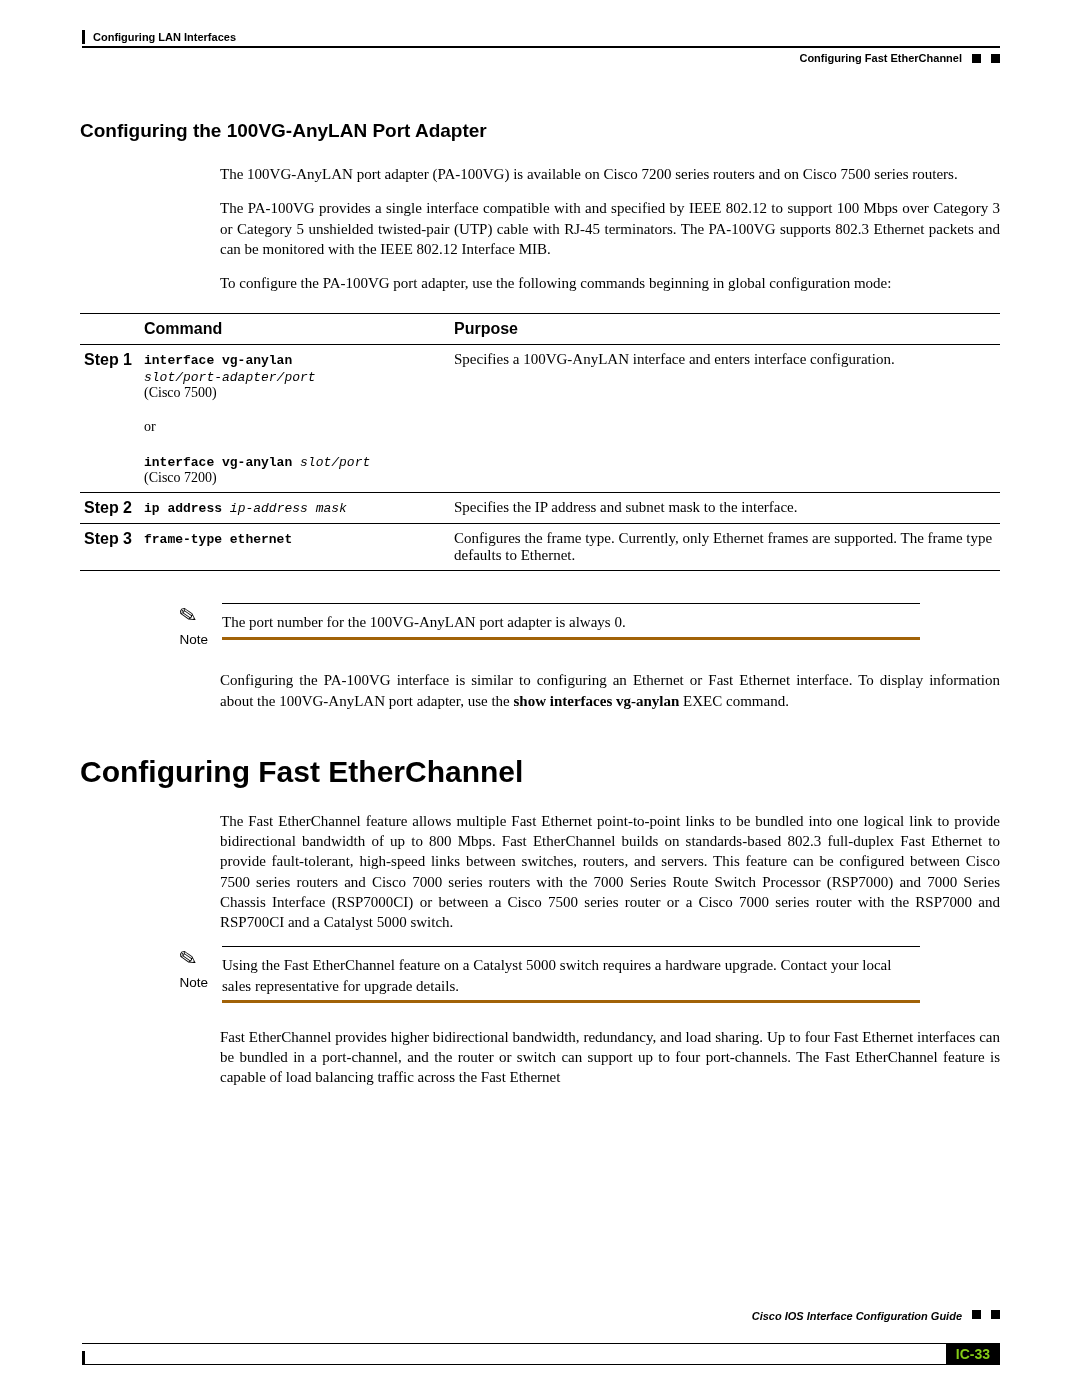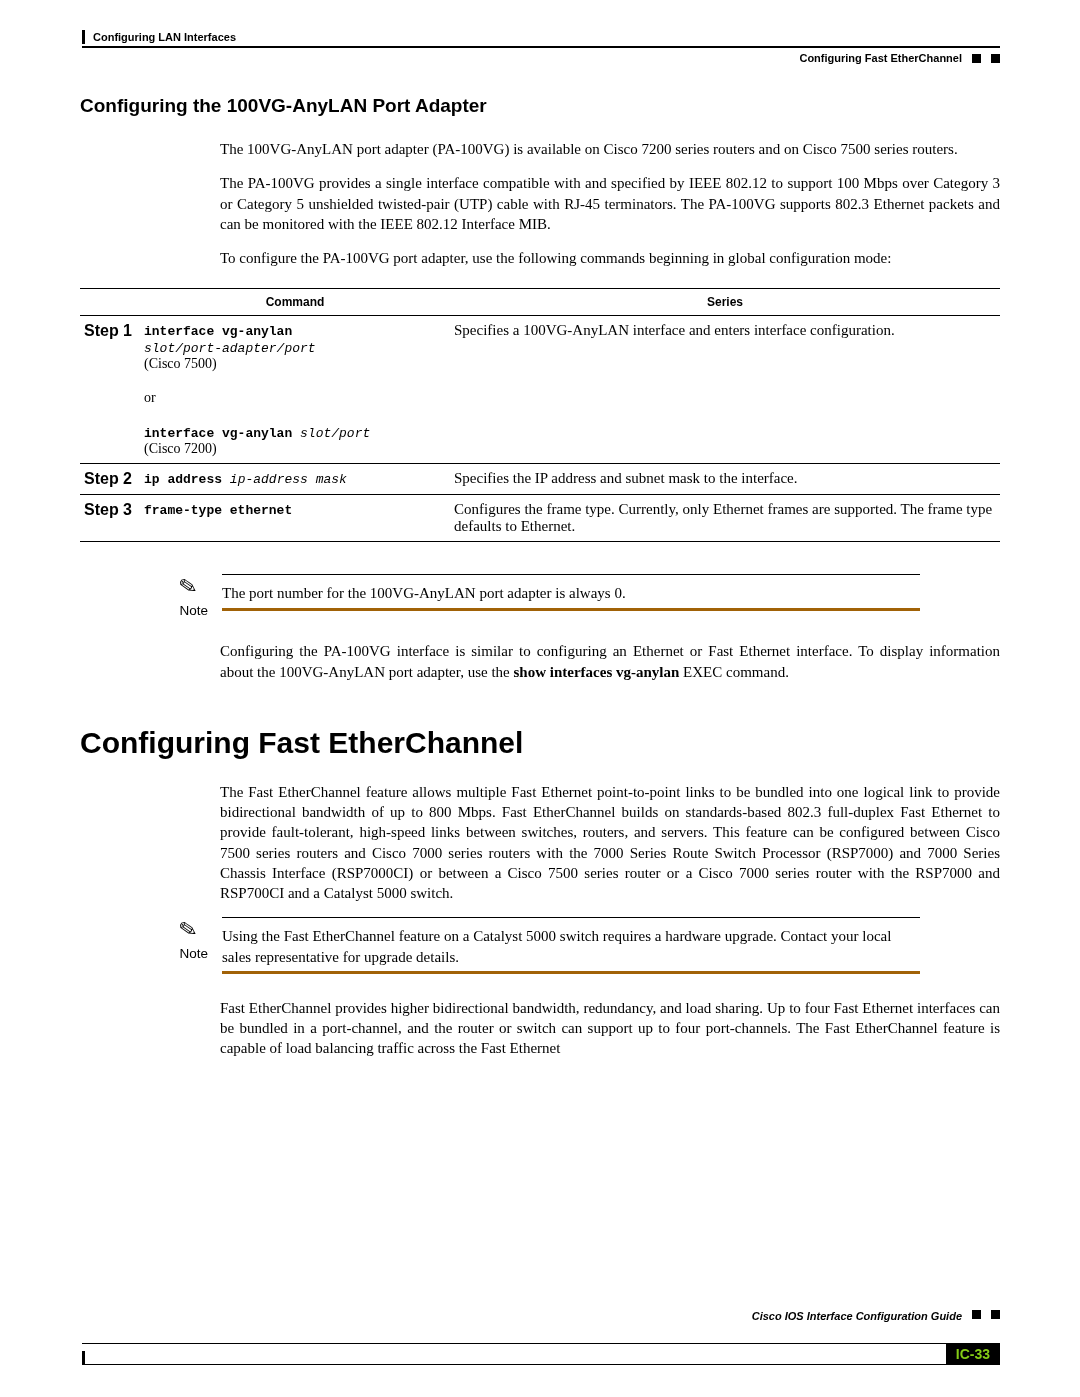--- a/index.html
+++ b/index.html
@@ -38,21 +38,21 @@
     display: flex;
     align-items: center;
     gap: 10px;
   }
   .header-right-text {
     font-family: Arial, Helvetica, sans-serif;
     font-size: 11px;
     font-weight: bold;
   }
   .sq { width: 9px; height: 9px; background: #000; }
-  .content { margin-left: 0; margin-top: 65px; }
+  .content { margin-left: 0; margin-top: 90px; }
   .h3 {
     font-family: Arial, Helvetica, sans-serif;
     font-weight: bold;
     font-size: 19px;
     margin-bottom: 22px;
   }
   .body-text {
     margin-left: 140px;
     margin-right: 0;
     margin-bottom: 14px;
@@ -61,22 +61,22 @@
   }
   .cmd-table {
     width: 100%;
     border-collapse: collapse;
     margin-top: 20px;
     margin-bottom: 32px;
   }
   .cmd-table th {
     font-family: Arial, Helvetica, sans-serif;
     font-weight: bold;
-    font-size: 12px;
-    text-align: center;
+    font-size: 16px;
+    text-align: left;
     padding: 6px 4px;
     border-top: 1.5px solid #000;
     border-bottom: 1.5px solid #000;
   }
   .cmd-table td {
     padding: 6px 4px;
     vertical-align: top;
     border-bottom: 1px solid #000;
   }
   .cmd-table tr:last-child td { border-bottom: 1.5px solid #000; }
@@ -206,21 +206,21 @@
 
   <div class="body-text">The 100VG-AnyLAN port adapter (PA-100VG) is available on Cisco 7200 series routers and on Cisco 7500 series routers.</div>
   <div class="body-text">The PA-100VG provides a single interface compatible with and specified by IEEE 802.12 to support 100 Mbps over Category 3 or Category 5 unshielded twisted-pair (UTP) cable with RJ-45 terminators. The PA-100VG supports 802.3 Ethernet packets and can be monitored with the IEEE 802.12 Interface MIB.</div>
   <div class="body-text">To configure the PA-100VG port adapter, use the following commands beginning in global configuration mode:</div>
 
   <table class="cmd-table">
     <tbody>
         <tr>
       <th class="step-col"></th>
       <th class="cmd-col">Command</th>
-      <th>Series</th>
+      <th>Purpose</th>
     </tr>
     <tr>
       <td class="step-col">Step 1</td>
       <td class="cmd-col">
         <div><span class="mono">interface vg-anylan</span></div>
         <div><span class="mono-i">slot/port-adapter/port</span></div>
         <div class="cmd-paren">(Cisco 7500)</div>
         <div style="height:18px"></div>
         <div class="cmd-paren">or</div>
         <div style="height:18px"></div>

